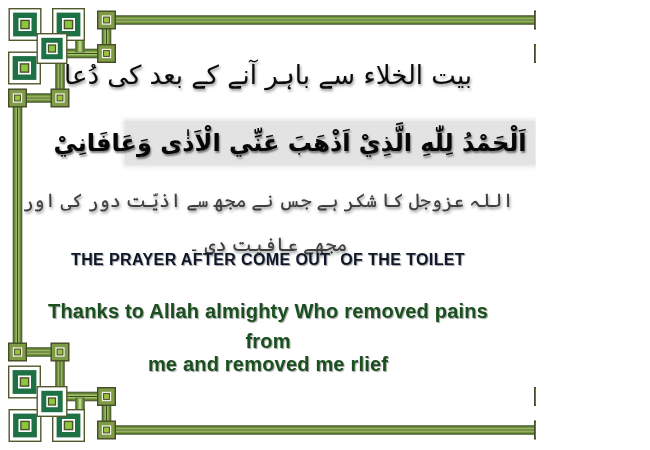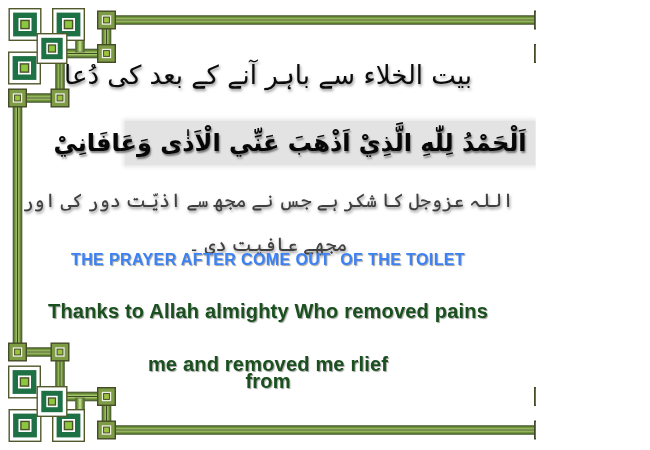--- a/index.html
+++ b/index.html
@@ -35,32 +35,32 @@
   .urdu-translation{
     top:179px;height:44px;line-height:44px;
     font-family:Liberation Serif, serif;
     direction:rtl;
     font-size:19px;color:#404040;
     text-shadow:1px 2px 3px rgba(110,110,110,0.7);
   }
   .english-heading{
     top:249px;height:22px;line-height:22px;
     font-size:16px;font-weight:bold;letter-spacing:0.4px;
-    color:#3b82f6;
+    color:#0f172a;
     white-space:pre-wrap;
     text-shadow:1px 1px 1px rgba(150,150,150,0.9);
   }
   .english-line{
     height:22px;line-height:22px;
     font-size:20px;font-weight:bold;letter-spacing:0.2px;
     color:#1a4f1e;
     text-shadow:1px 1px 1px rgba(150,150,150,0.9);
   }
   .eng1{top:300px;}
-  .eng2{top:330px;margin-top:40px;}
+  .eng2{top:330px;}
   .eng3{top:353px;}
 </style>
 </head>
 <body>
 
 <div id="canvas">
 
   <svg class="frame-svg" width="650" height="450" viewBox="0 0 650 450" aria-hidden="true">
     <defs>
       <linearGradient id="gH" x1="0" y1="0" x2="0" y2="1">

